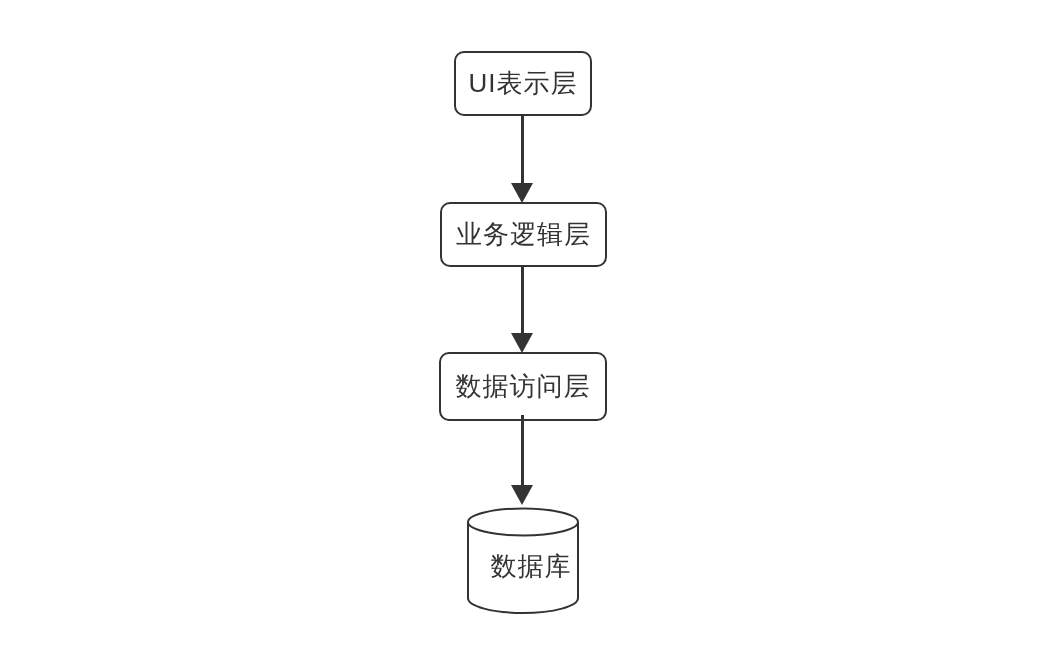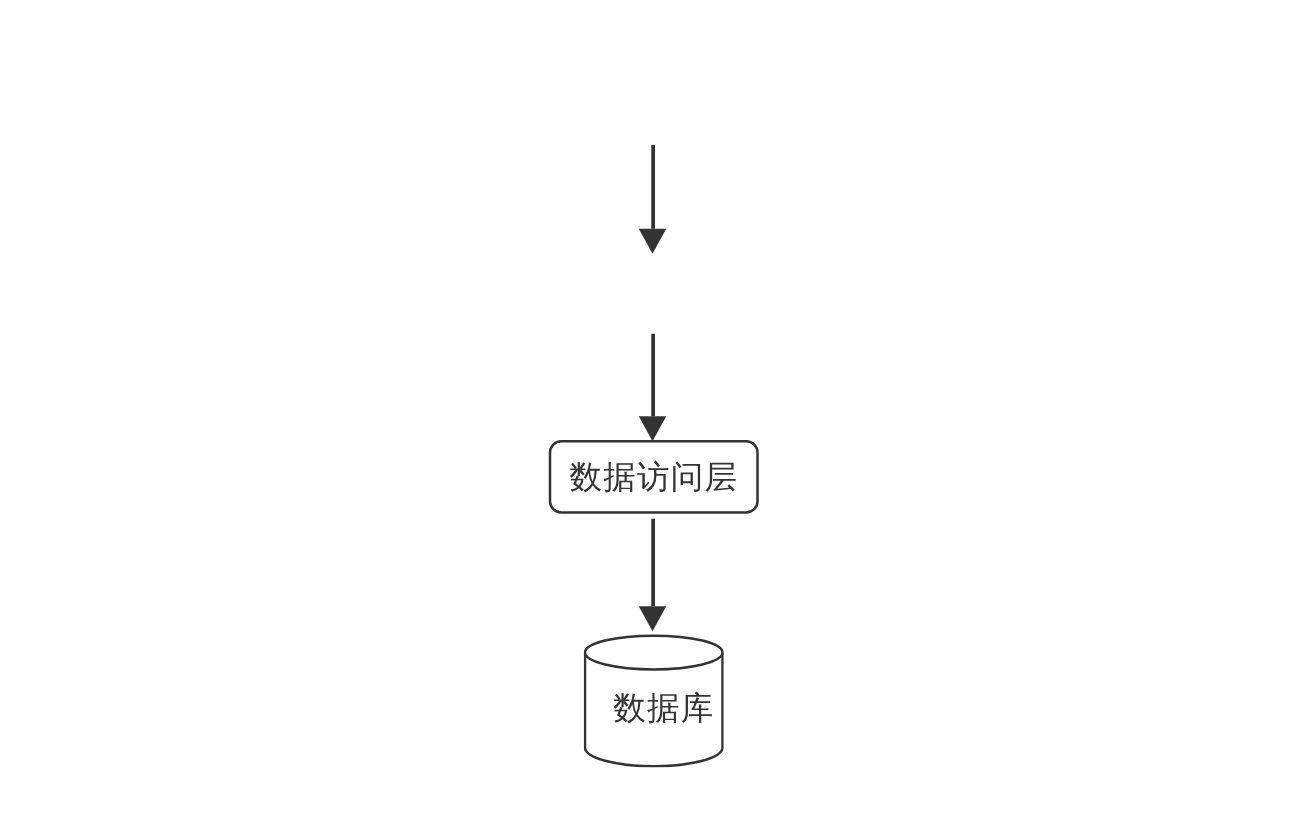--- a/index.html
+++ b/index.html
@@ -29,21 +29,21 @@
 
   .node-label {
     font-size: 26px;
     color: #333333;
     letter-spacing: 1px;
     white-space: nowrap;
   }
 
   .node-ui    { left: 454px; top: 51px;  width: 138px; height: 65px; }
   .node-biz   { left: 440px; top: 202px; width: 167px; height: 65px; }
-  .node-dal   { left: 439px; top: 352px; width: 168px; height: 59px; }
+  .node-dal   { left: 439px; top: 352px; width: 168px; height: 69px; }
 
   .arrow {
     position: absolute;
     width: 22px;
     display: flex;
     flex-direction: column;
     align-items: center;
   }
 
   .arrow-line {
@@ -83,26 +83,32 @@
     display: flex;
     align-items: center;
     justify-content: center;
   }
 </style>
 </head>
 <body>
 
 <div class="canvas">
 
+  <div class="node-rect node-ui">
+    <span class="node-label">UI表示层</span>
+  </div>
 
   <div class="arrow arrow-1">
     <div class="arrow-line"></div>
     <div class="arrow-head"></div>
   </div>
 
+  <div class="node-rect node-biz">
+    <span class="node-label">业务逻辑层</span>
+  </div>
 
   <div class="arrow arrow-2">
     <div class="arrow-line"></div>
     <div class="arrow-head"></div>
   </div>
 
   <div class="node-rect node-dal">
     <span class="node-label">数据访问层</span>
   </div>
 

